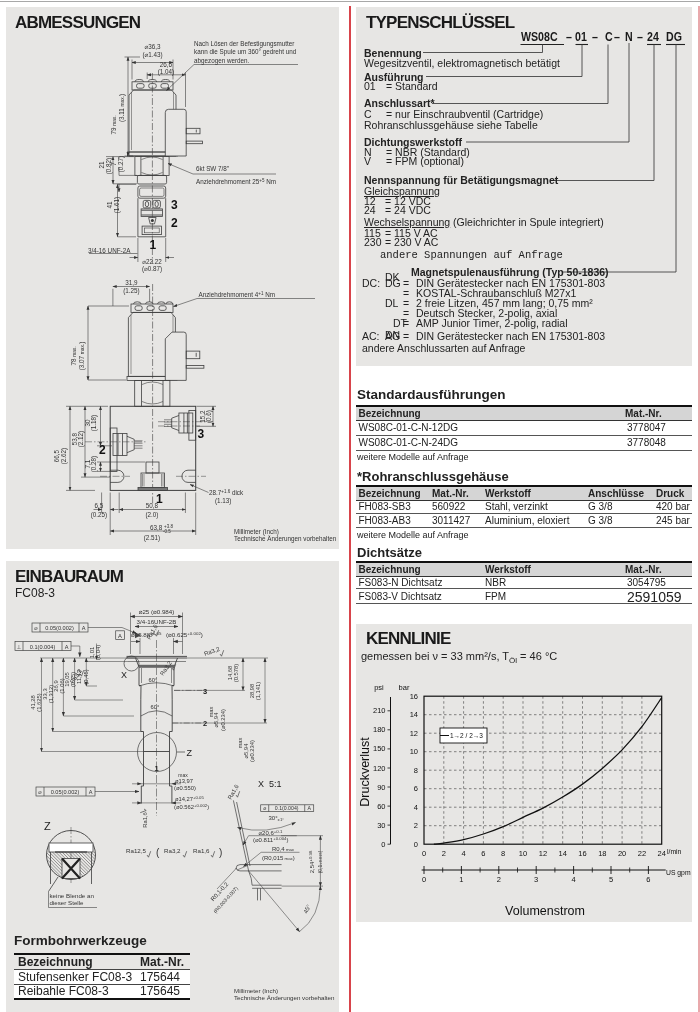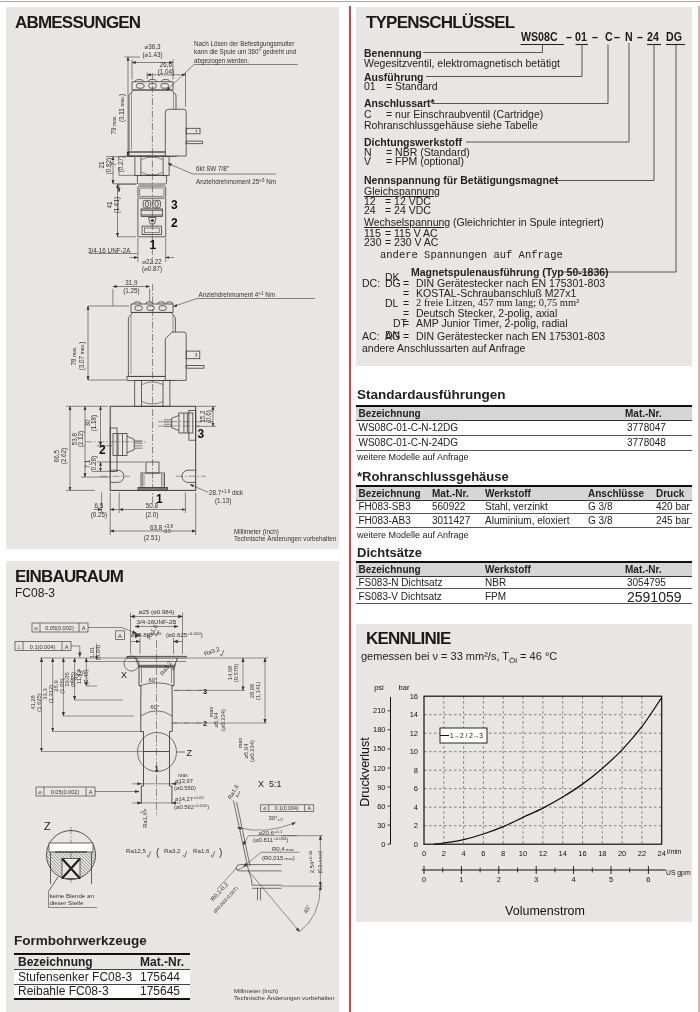--- a/index.html
+++ b/index.html
@@ -504,21 +504,21 @@
 <div class="t b" style="left:364px;top:267.2px;margin-left:47px;">Magnetspulenausführung (Typ 50-1836)</div>
 <div class="t" style="left:362px;top:278.4px;">DC:</div>
 <div class="t" style="left:385px;top:278.4px;">DG</div>
 <div class="t" style="left:403px;top:278.4px;">=</div>
 <div class="t" style="left:416px;top:278.4px;">DIN Gerätestecker nach EN 175301-803</div>
 <div class="t" style="left:385px;top:272px;">DK</div>
 <div class="t" style="left:403px;top:288.2px;">=</div>
 <div class="t" style="left:416px;top:288.2px;">KOSTAL-Schraubanschluß M27x1</div>
 <div class="t" style="left:385px;top:298px;">DL</div>
 <div class="t" style="left:403px;top:298px;">=</div>
-<div class="t" style="left:416px;top:298px;font-family:Liberation Serif, serif;">2 freie Litzen, 457 mm lang; 0,75 mm²</div>
+<div class="t" style="left:416px;top:298px;">2 freie Litzen, 457 mm lang; 0,75 mm²</div>
 <div class="t" style="left:385px;top:307.8px;margin-top:22px;">DN</div>
 <div class="t" style="left:403px;top:307.8px;">=</div>
 <div class="t" style="left:416px;top:307.8px;">Deutsch Stecker, 2-polig, axial</div>
 <div class="t" style="left:385px;top:317.6px;padding-left:8px;">DT</div>
 <div class="t" style="left:403px;top:317.6px;">=</div>
 <div class="t" style="left:416px;top:317.6px;">AMP Junior Timer, 2-polig, radial</div>
 <div class="t" style="left:362px;top:331px;">AC:</div>
 <div class="t" style="left:385px;top:331px;">AG</div>
 <div class="t" style="left:403px;top:331px;">=</div>
 <div class="t" style="left:416px;top:331px;">DIN Gerätestecker nach EN 175301-803</div>

